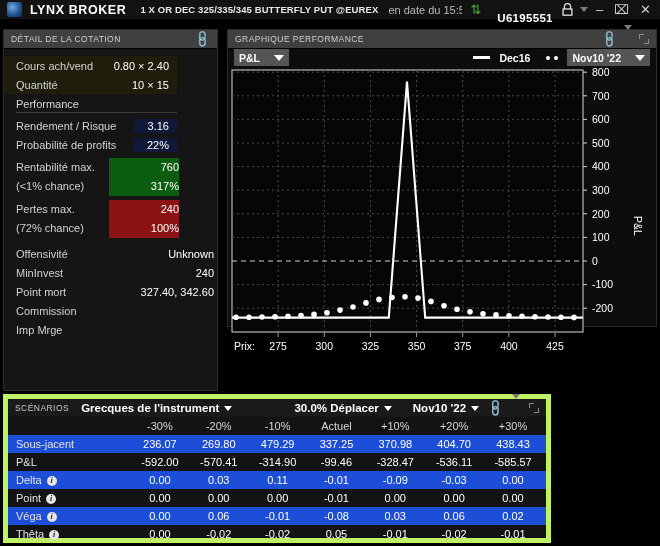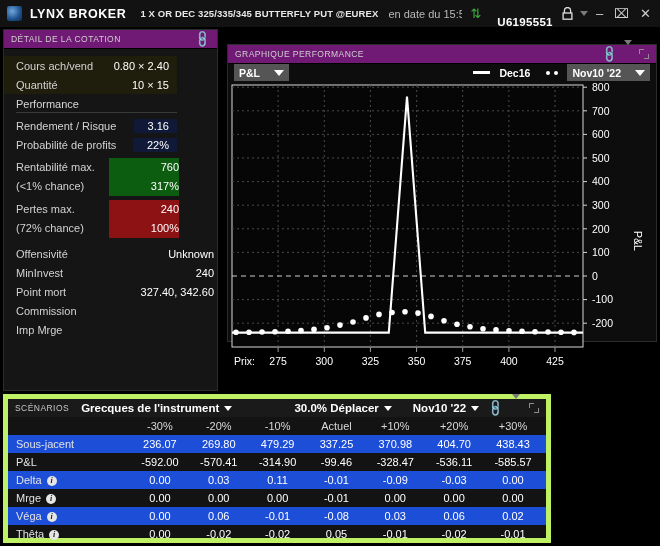--- a/index.html
+++ b/index.html
@@ -6,21 +6,21 @@
   html, body {
     width: 660px; height: 546px;
     background: #000;
     font-family: "Liberation Sans", sans-serif;
     overflow: hidden;
   }
   body { position: relative; }
 
   
   .titlebar {
-    position: absolute; left: 0; top: 0; width: 660px; height: 27px;
+    position: absolute; left: 0; top: 0; width: 660px; height: 19px;
     background: #121212;
     display: flex; align-items: center;
   }
   .tb-logo {
     width: 15px; height: 15px; margin-left: 7px; border-radius: 2px;
     background: radial-gradient(circle at 35% 35%, #6fa8dc 0%, #1d4f8c 60%, #0c2b52 100%);
     flex: none;
   }
   .tb-brand {
     margin-left: 8px; color: #fff; font-size: 12.5px; font-weight: bold;
@@ -42,21 +42,21 @@
     margin-left: 16px; color: #fff; font-size: 11.5px; font-weight: bold;
     letter-spacing: .3px; white-space: nowrap; flex: none; margin-top: 16px;
   }
   .tb-lock { margin-left: 9px; flex: none; display: flex; align-items: center; }
   .tb-caret { margin-left: 7px; flex: none; }
   .tb-win { margin-left: auto; display: flex; align-items: center; gap: 11px; padding-right: 9px; }
   .tb-win span { color: #cfcfcf; font-size: 13px; line-height: 1; }
 
   
   .panel-hdr {
-    height: 19px; background: #701a75;
+    height: 19px; background: #404040;
     display: flex; align-items: center;
     border-bottom: 1px solid #000;
   }
   .panel-hdr .ttl {
     color: #cfcfcf; font-size: 8.5px; letter-spacing: .45px;
     padding-left: 7px; white-space: nowrap;
   }
   .hdr-tools { margin-left: auto; display: flex; align-items: center; gap: 7px; padding-right: 7px; }
 
   .chain { display: inline-block; color: #3cc13c; font-size: 12px; line-height: 1; transform: rotate(-45deg); }
@@ -97,21 +97,21 @@
   }
   .metric-blk .names { width: 105px; padding-left: 12px; }
   .metric-blk .names div { color: #d2d2d2; font-size: 11px; height: 19px; line-height: 19px; white-space: nowrap; }
   .metric-blk .vals { width: 70px; text-align: right; }
   .metric-blk .vals div { color: #ffffff; font-size: 11px; height: 19px; line-height: 19px; }
   .green-bg { background: #0d5d11; }
   .red-bg   { background: #8d1214; }
 
   
   .chart-panel {
-    position: absolute; left: 227px; top: 44px; width: 430px; height: 298px;
+    position: absolute; left: 227px; top: 29px; width: 430px; height: 298px;
     background: #0d0d0d; border: 1px solid #2c2c2c;
     display: flex; flex-direction: column;
   }
   .chart-ctrl {
     height: 26px; display: flex; align-items: center; padding: 0 6px;
     background: #0d0d0d;
   }
   .dd {
     background: #555; color: #fff; font-size: 10.5px; font-weight: bold;
     height: 17px; display: flex; align-items: center; padding: 0 5px;
@@ -470,21 +470,21 @@
         <td class="first"><span>Delta</span><span class="info-i">i</span></td>
         <td>0.00</td>
         <td>0.03</td>
         <td>0.11</td>
         <td>-0.01</td>
         <td>-0.09</td>
         <td>-0.03</td>
         <td>0.00</td>
       </tr>
       <tr>
-        <td class="first"><span>Mrge</span><span class="info-i">i</span></td>
+        <td class="first"><span>Point</span><span class="info-i">i</span></td>
         <td>0.00</td>
         <td>0.00</td>
         <td>0.00</td>
         <td>-0.01</td>
         <td>0.00</td>
         <td>0.00</td>
         <td>0.00</td>
       </tr>
       <tr class="alt">
         <td class="first"><span>Véga</span><span class="info-i">i</span></td>

